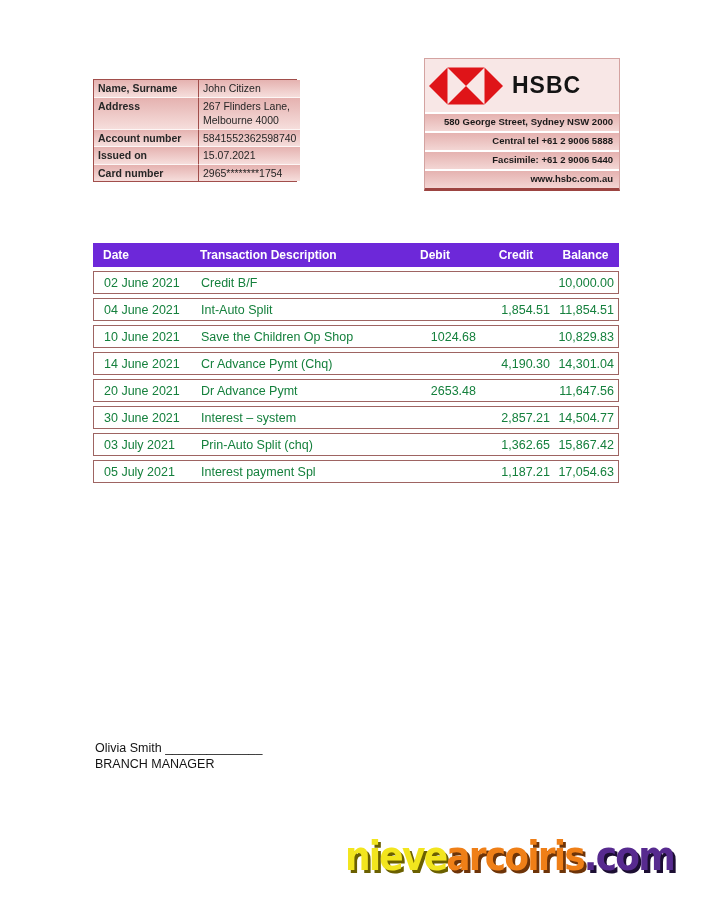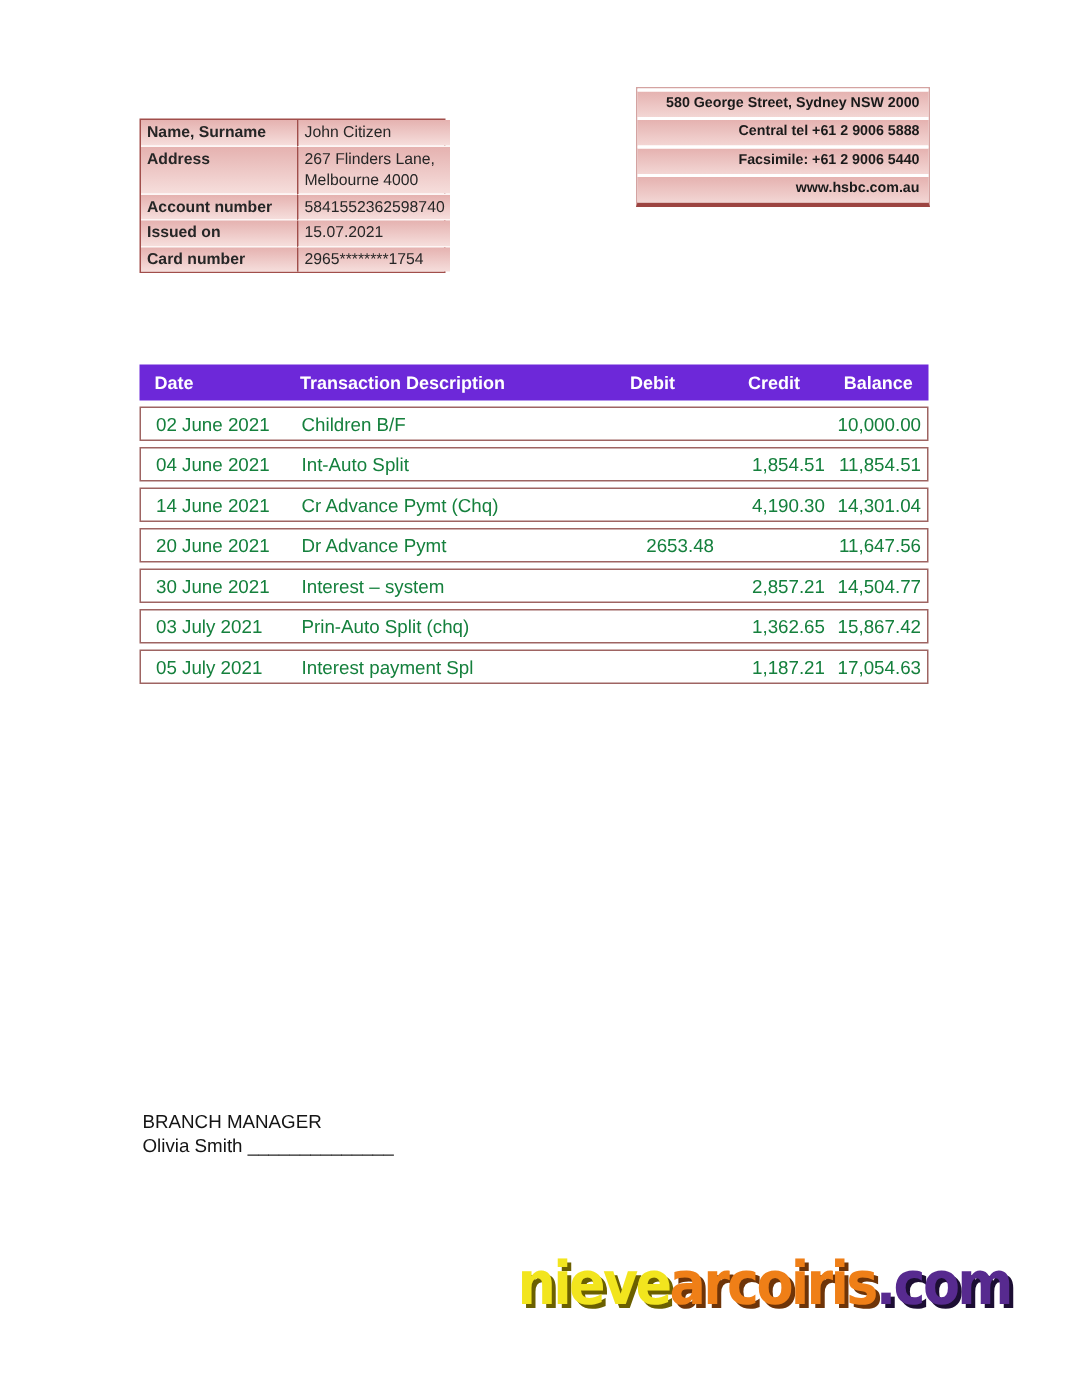--- a/index.html
+++ b/index.html
@@ -105,20 +105,29 @@
       </div>
 
       <div class="info-row" style="display:contents">
         <div class="info-cell label">Card number</div>
         <div class="info-cell value">2965********1754</div>
       </div>
 
   </div>
 
   <div class="bank-box">
+    <div class="bank-logo-row">
+      <svg width="74" height="38" viewBox="0 0 160 80">
+        <polygon points="0,40 40,0 40,80" fill="#df1418"></polygon>
+        <polygon points="160,40 120,0 120,80" fill="#df1418"></polygon>
+        <polygon points="40,0 120,0 80,40" fill="#df1418"></polygon>
+        <polygon points="40,80 120,80 80,40" fill="#df1418"></polygon>
+      </svg>
+      <span class="bank-wordmark">HSBC</span>
+    </div>
 
       <div class="contact-line">580 George Street, Sydney NSW 2000</div>
 
       <div class="contact-line">Central tel +61 2 9006 5888</div>
 
       <div class="contact-line">Facsimile: +61 2 9006 5440</div>
 
       <div class="contact-line">www.hsbc.com.au</div>
 
   </div>
@@ -127,34 +136,41 @@
     <div class="txn-header">
       <div class="c-date">Date</div>
       <div class="c-desc">Transaction Description</div>
       <div class="c-debit">Debit</div>
       <div class="c-credit">Credit</div>
       <div class="c-balance">Balance</div>
     </div>
 
       <div class="txn-row">
         <div class="c-date">02 June 2021</div>
-        <div class="c-desc">Children B/F</div>
+        <div class="c-desc">Credit B/F</div>
         <div class="c-debit"></div>
         <div class="c-credit"></div>
         <div class="c-balance">10,000.00</div>
       </div>
 
       <div class="txn-row">
         <div class="c-date">04 June 2021</div>
         <div class="c-desc">Int-Auto Split</div>
         <div class="c-debit"></div>
         <div class="c-credit">1,854.51</div>
         <div class="c-balance">11,854.51</div>
       </div>
 
+      <div class="txn-row">
+        <div class="c-date">10 June 2021</div>
+        <div class="c-desc">Save the Children Op Shop</div>
+        <div class="c-debit">1024.68</div>
+        <div class="c-credit"></div>
+        <div class="c-balance">10,829.83</div>
+      </div>
 
       <div class="txn-row">
         <div class="c-date">14 June 2021</div>
         <div class="c-desc">Cr Advance Pymt (Chq)</div>
         <div class="c-debit"></div>
         <div class="c-credit">4,190.30</div>
         <div class="c-balance">14,301.04</div>
       </div>
 
       <div class="txn-row">
@@ -185,21 +201,21 @@
         <div class="c-date">05 July 2021</div>
         <div class="c-desc">Interest payment Spl</div>
         <div class="c-debit"></div>
         <div class="c-credit">1,187.21</div>
         <div class="c-balance">17,054.63</div>
       </div>
 
   </div>
 
   <div class="signature">
+    <div><span>Olivia Smith</span><span> ______________</span></div>
     <div>BRANCH MANAGER</div>
-    <div><span>Olivia Smith</span><span> ______________</span></div>
   </div>
 
   <div class="watermark">
     <span class="wm-1">nieve</span><span class="wm-2">arcoiris</span><span class="wm-3">.com</span>
   </div>
 
 </div>
 
 </body></html>

